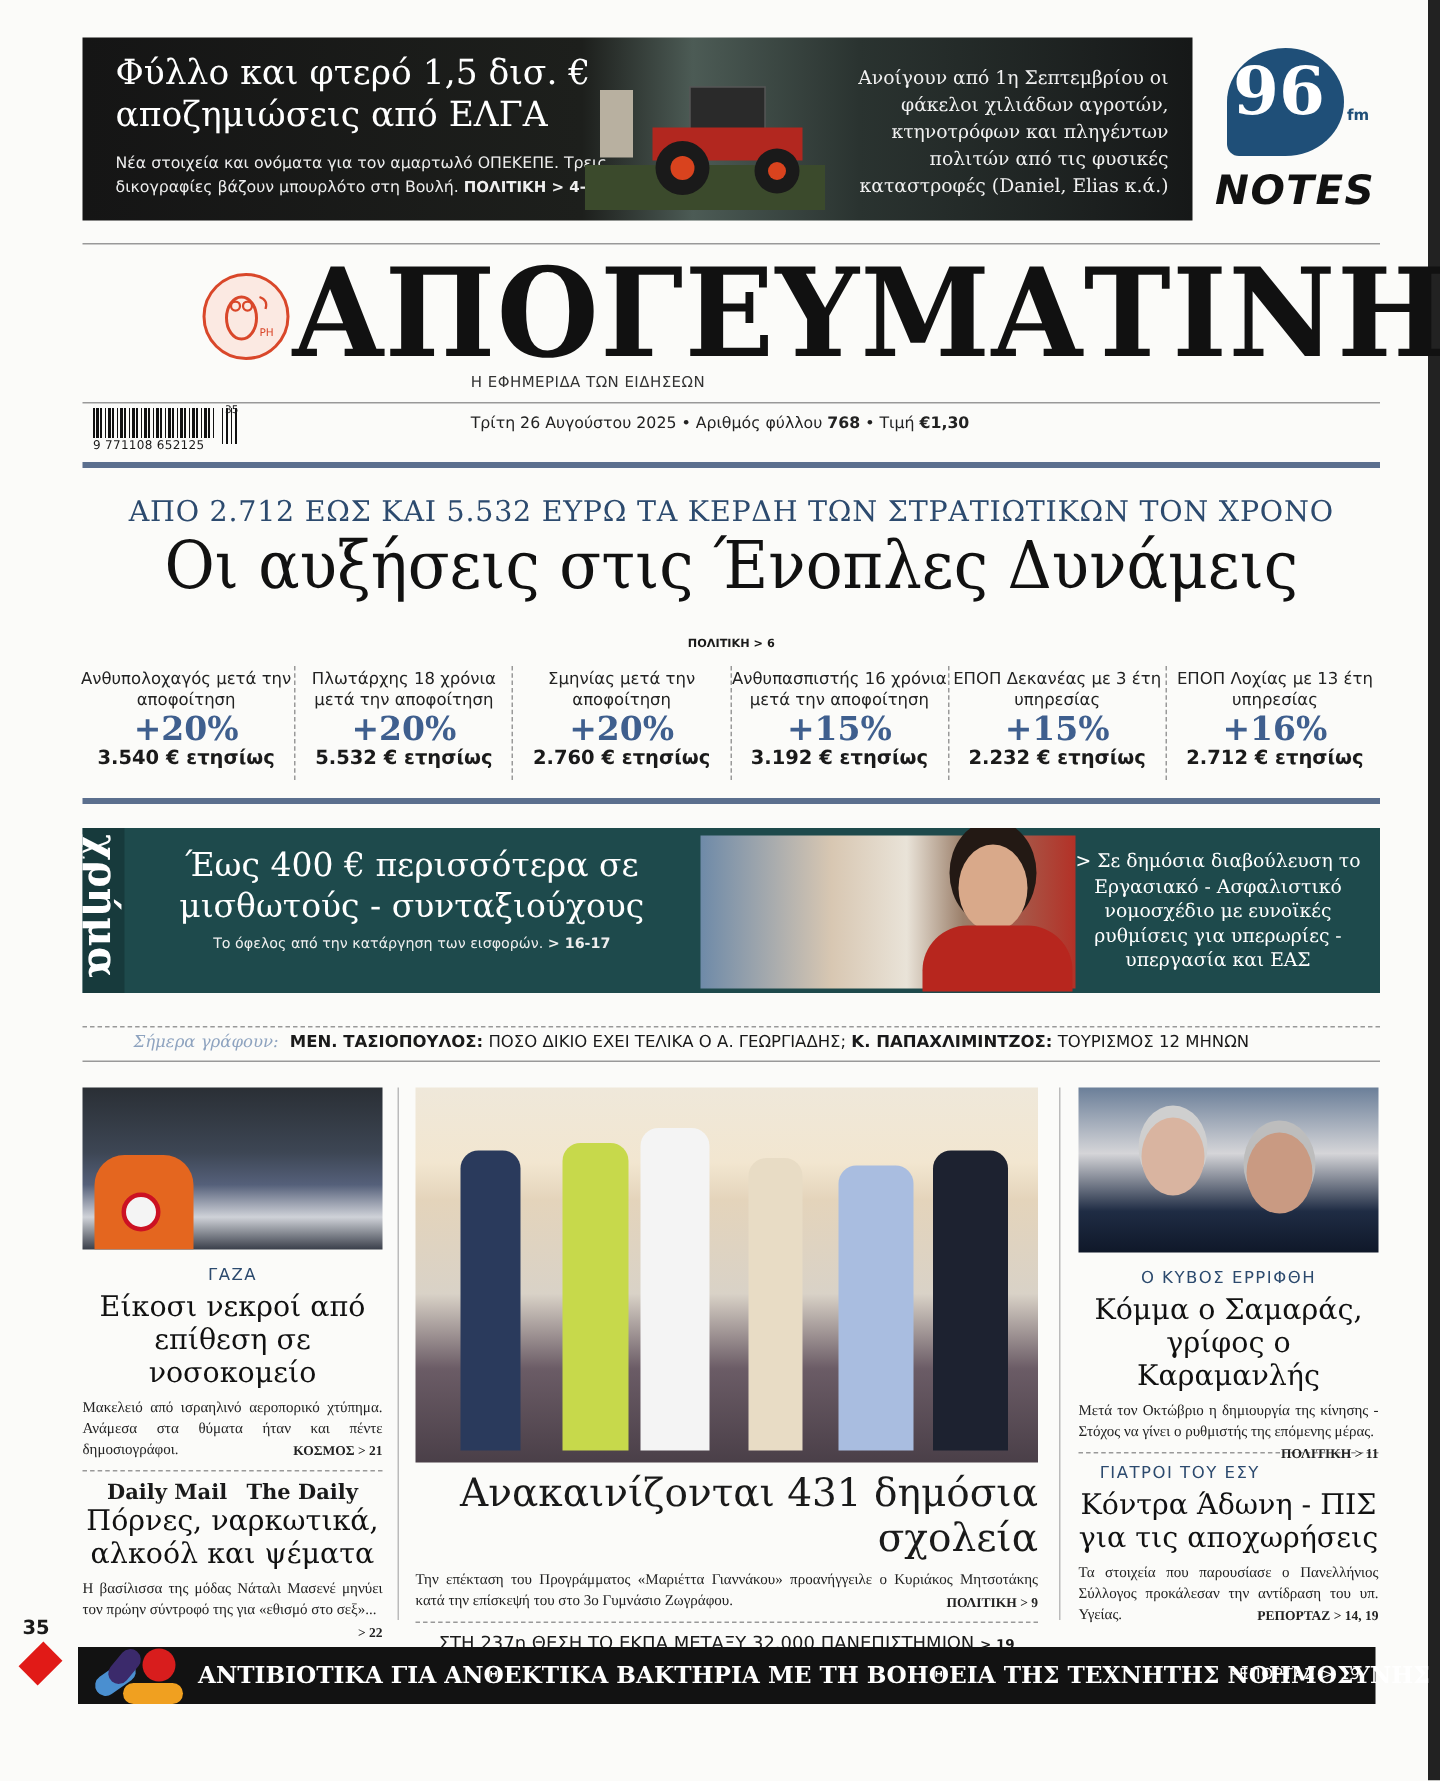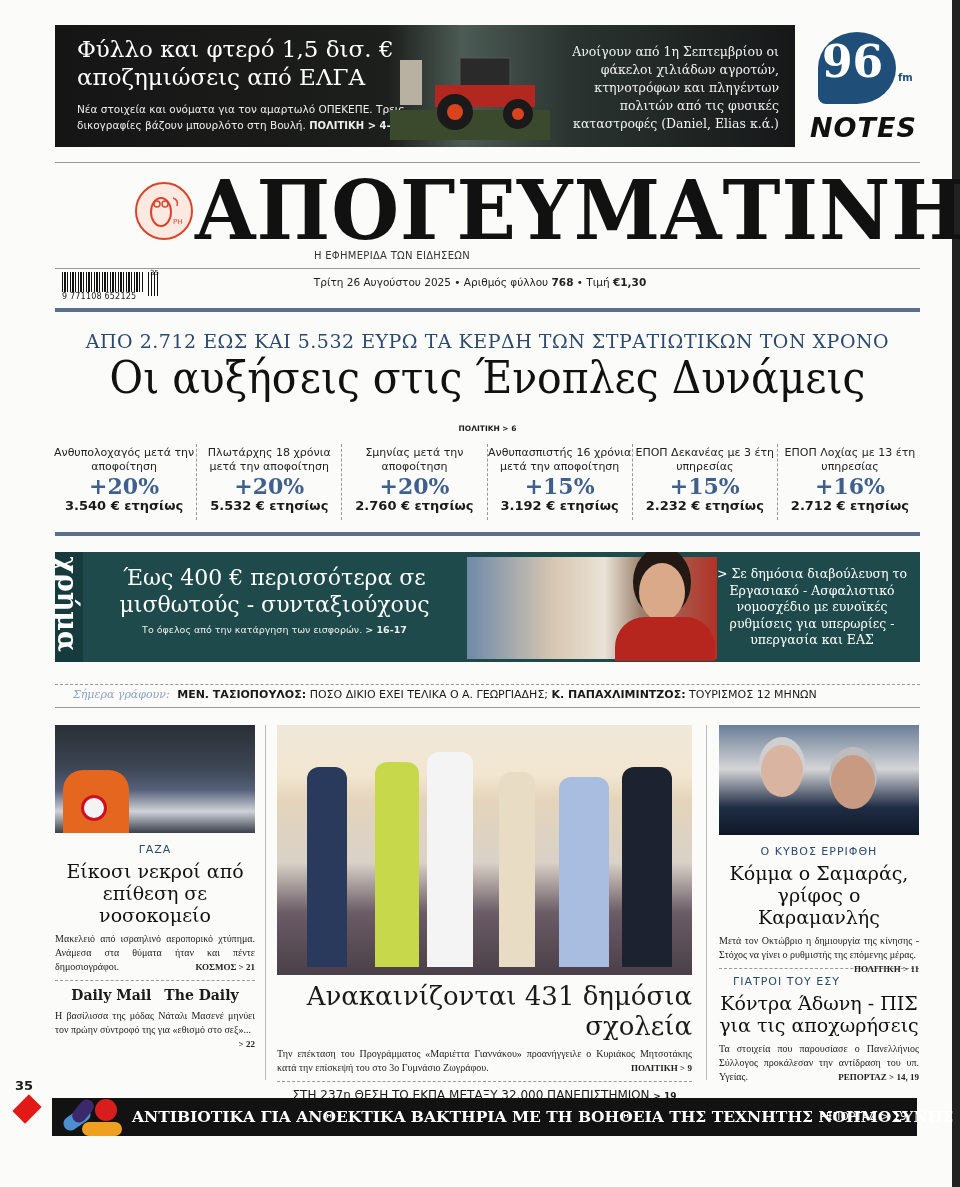--- a/index.html
+++ b/index.html
@@ -57,21 +57,21 @@
   .money-banner .head { position: absolute; left: 32px; top: 12px; width: 375px; text-align: center; color: #fff; font-family: "DejaVu Serif", serif; font-size: 22px; line-height: 27px; }
   .money-banner .sub { position: absolute; left: 32px; top: 72px; width: 375px; text-align: center; color: #eee; font-size: 9.5px; }
   .money-banner .sub b { font-weight: bold; }
   .money-banner .photo { position: absolute; left: 412px; top: 5px; width: 250px; height: 102px; background: linear-gradient(90deg, #6e8aa8 0%, #d8c7b2 35%, #e9e3d8 55%, #9b7f6a 70%, #b33127 100%); }
   .money-banner .photo .face { position: absolute; left: 172px; top: 6px; width: 46px; height: 58px; border-radius: 50%; background: #d9a98a; box-shadow: 0 -10px 0 6px #231914; }
   .money-banner .photo .jacket { position: absolute; left: 148px; top: 60px; width: 100px; height: 44px; background: #b7261e; border-radius: 30px 30px 0 0; }
   .money-banner .side { position: absolute; right: 8px; top: 14px; width: 200px; text-align: center; color: #fff; font-family: "DejaVu Serif", serif; font-size: 12.5px; line-height: 16.5px; }
 
   
   .writers { position: absolute; left: 55px; top: 684px; width: 865px; height: 24px; border-top: 1px dashed #999; border-bottom: 1px solid #999; padding-top: 3px; font-size: 11px; white-space: nowrap; overflow: hidden; }
-  .writers .intro { font-family: "DejaVu Serif", serif; font-style: italic; color: #8ea3bf; margin-left: 18px; margin-right: 4px; }
+  .writers .intro { font-family: "DejaVu Serif", serif; font-style: italic; color: #8ea3bf; margin-left: 34px; margin-right: 4px; }
   .writers b { font-weight: bold; }
 
   
   .col-left { position: absolute; left: 55px; top: 725px; width: 200px; }
   .col-mid { position: absolute; left: 277px; top: 725px; width: 415px; }
   .col-right { position: absolute; left: 719px; top: 725px; width: 200px; }
   .vline { position: absolute; top: 725px; width: 1px; height: 355px; background: #bbb; }
 
   .photo-box { position: relative; overflow: hidden; }
   .gaza-photo { height: 108px; background: linear-gradient(180deg, #2a2f35 0%, #3d4654 40%, #55607a 60%, #cfd2d8 80%, #3a3f4a 100%); }
@@ -247,20 +247,21 @@
     <div class="story-head">Είκοσι νεκροί από επίθεση σε νοσοκομείο</div>
     <div class="story-body">
       <span>Μακελειό από ισραηλινό αεροπορικό χτύπημα. Ανάμεσα στα θύματα ήταν και πέντε δημοσιογράφοι.</span>
       <span class="ref">ΚΟΣΜΟΣ &gt; 21</span>
     </div>
     <div class="dash-sep"></div>
     <div class="mail-logos">
       <span>Daily Mail</span>
       <span>The Daily</span>
     </div>
+    <div class="story-head" style="margin-top:0">Πόρνες, ναρκωτικά, αλκοόλ και ψέματα</div>
     <div class="story-body">
       <span>Η βασίλισσα της μόδας Νάταλι Μασενέ μηνύει τον πρώην σύντροφό της για «εθισμό στο σεξ»...</span>
       <span class="ref">&gt; 22</span>
     </div>
   </div>
 
   <div class="col-mid">
     <div class="photo-box school-photo">
       <div class="p" style="left:30px;width:40px;height:200px;background:#2a3a5c"></div>
       <div class="p" style="left:98px;width:44px;height:205px;background:#c7d94b"></div>

